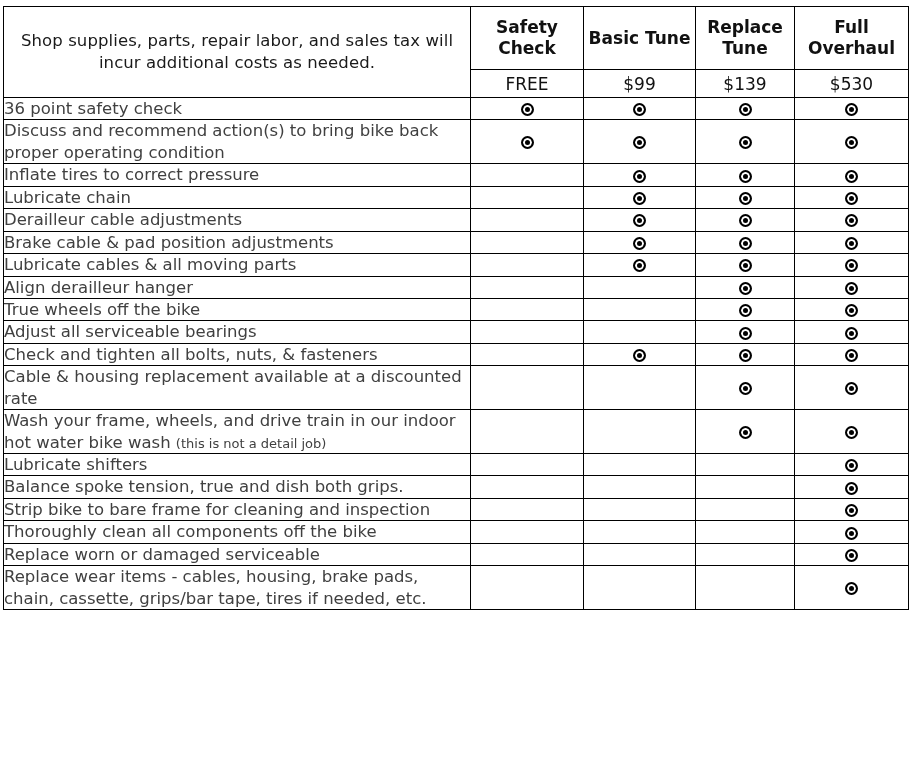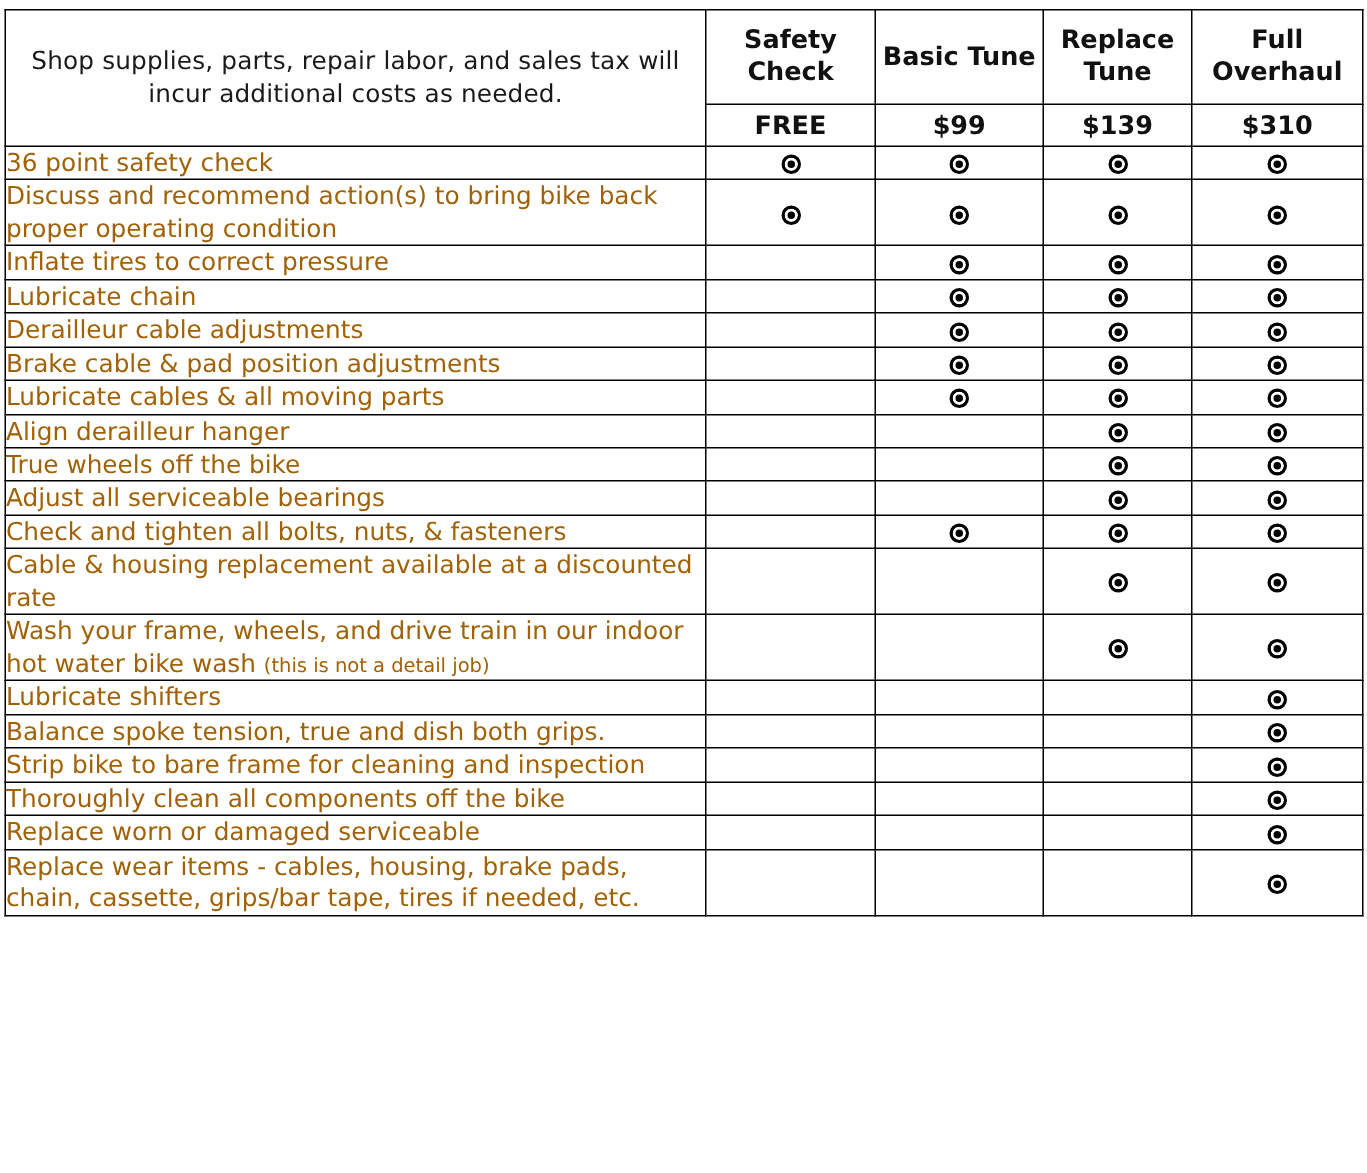--- a/index.html
+++ b/index.html
@@ -62,33 +62,33 @@
   td.plan-name {
     text-align: center;
     font-weight: bold;
     font-size: 17px;
     line-height: 1.22;
     height: 62px;
     padding: 2px 4px;
   }
   td.plan-price {
     text-align: center;
-    font-weight: bold;
+    font-weight: normal;
     font-size: 17px;
     height: 27px;
     padding: 2px 4px;
   }
 
   
   td.feature {
     text-align: left;
     font-size: 16.5px;
     line-height: 1.3;
     padding: 5px 6px 6px 11px;
-    color: #a16207;
+    color: #404040;
   }
   td.feature .note {
     font-size: 13px;
     white-space: nowrap;
   }
 
   td.mark {
     text-align: center;
     vertical-align: middle;
   }
@@ -125,21 +125,21 @@
         </td>
         <td class="plan-name">Safety Check</td>
         <td class="plan-name">Basic Tune</td>
         <td class="plan-name">Replace Tune</td>
         <td class="plan-name">Full Overhaul</td>
       </tr>
       <tr>
         <td class="plan-price">FREE</td>
         <td class="plan-price">$99</td>
         <td class="plan-price">$139</td>
-        <td class="plan-price">$310</td>
+        <td class="plan-price">$530</td>
       </tr>
 
     <tr>
           <td class="feature"><span>36 point safety check</span></td>
           <td class="mark"><span class="dot"></span></td>
           <td class="mark"><span class="dot"></span></td>
           <td class="mark"><span class="dot"></span></td>
           <td class="mark"><span class="dot"></span></td>
         </tr>
         <tr>

